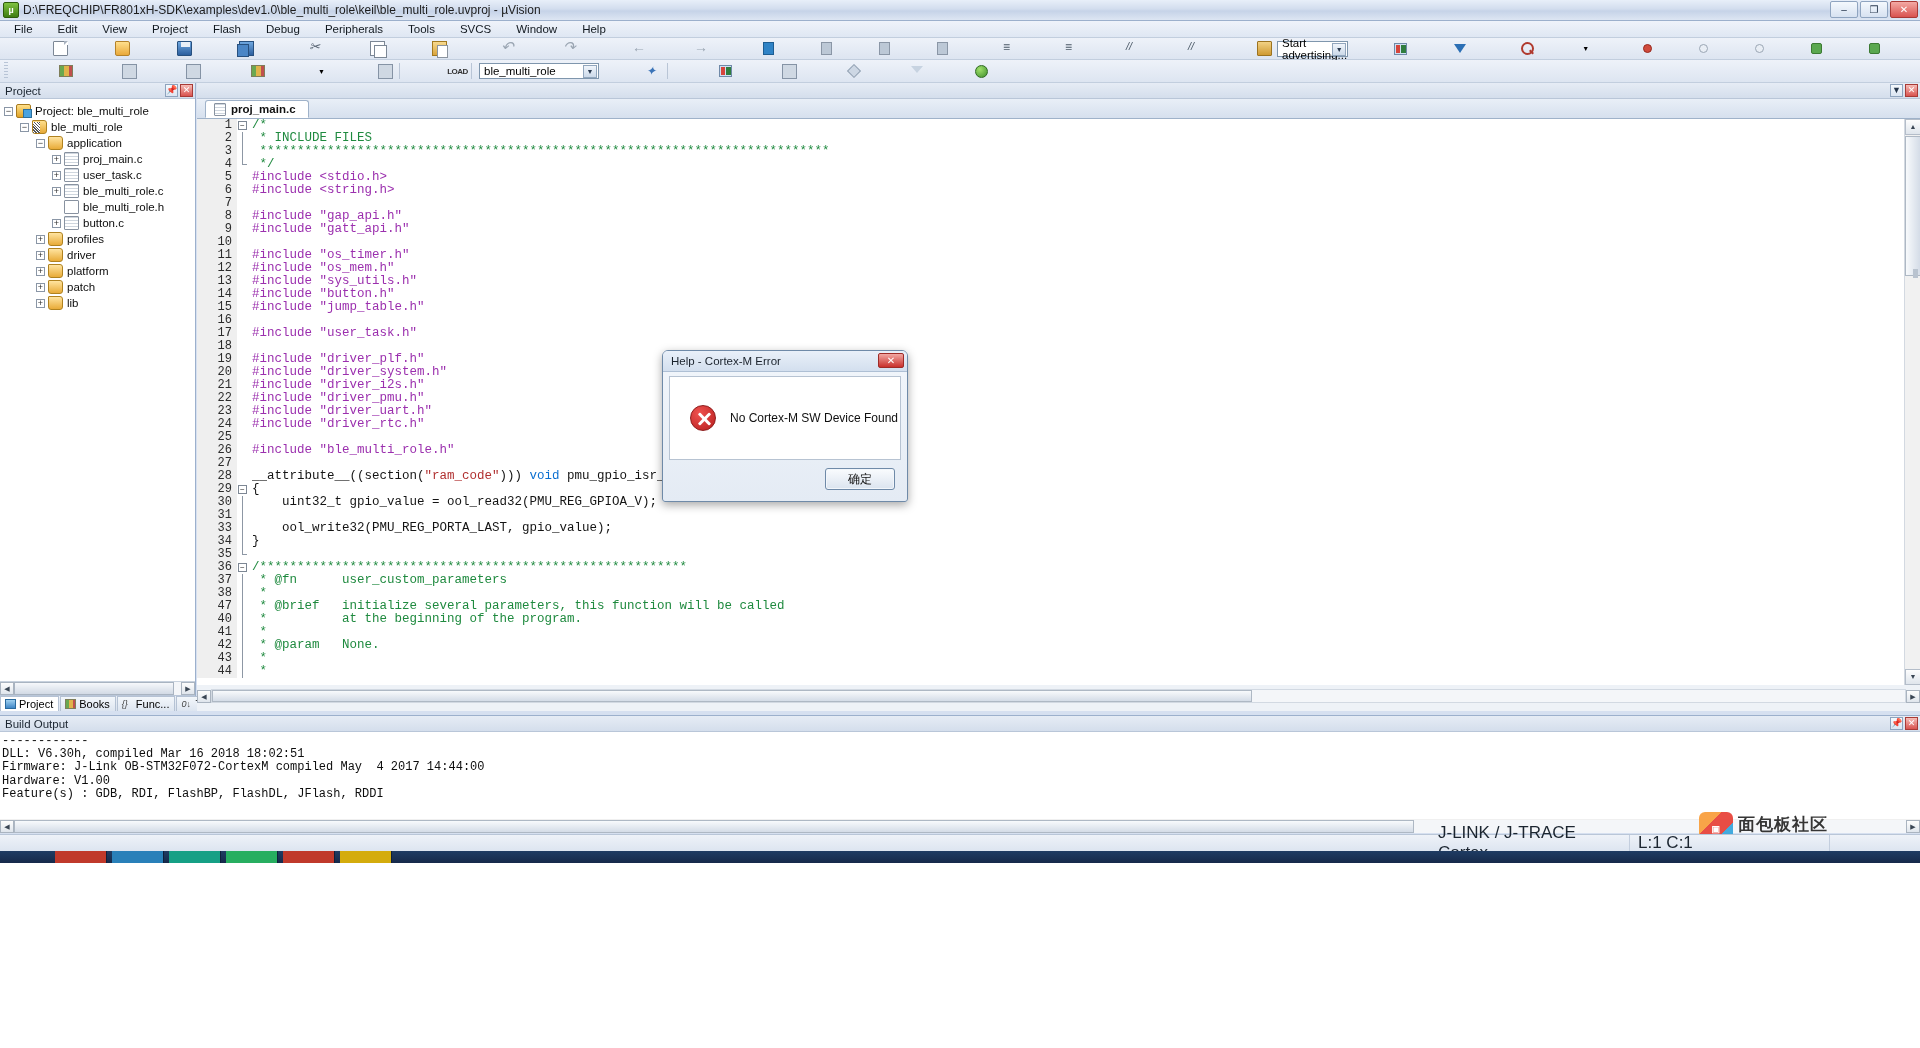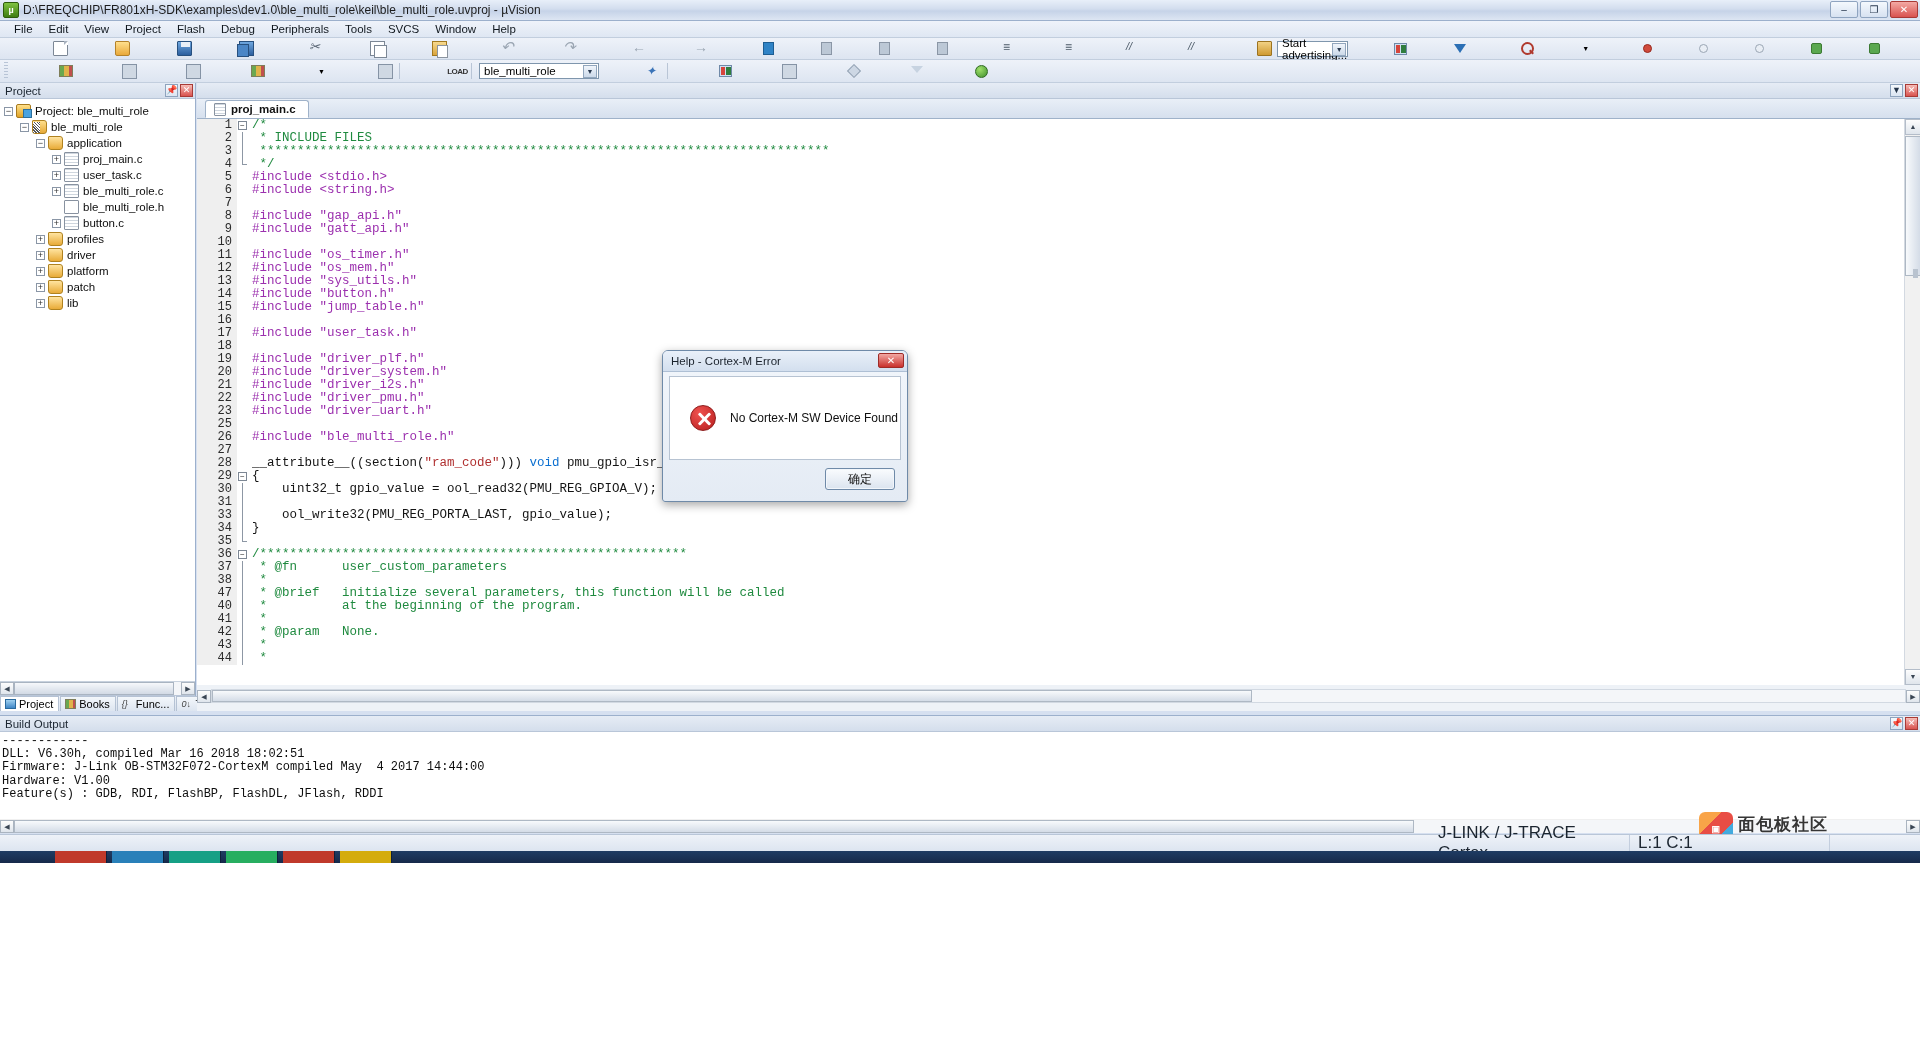--- a/index.html
+++ b/index.html
@@ -33,21 +33,21 @@
     background: linear-gradient(to bottom,#f4f8fd,#d7e2f1);
     font-size:10px; line-height:15px; text-align:center; color:#2a3a50;
   }
   .win-btn.close { background: linear-gradient(to bottom,#f3a9a4,#d9534f); border-color:#a83a36; color:#fff; }
 
   
   .menubar {
     position:absolute; left:0; top:21px; width:1920px; height:17px;
     background: linear-gradient(to bottom,#eff3fa,#dfe7f3);
     border-bottom:1px solid #c2cede;
-    display:flex; align-items:center; padding-left:6px;
+    display:flex; align-items:center; padding-left:6px;gap:9px;
   }
   .menu-item { padding:1px 8px; font-size:11.5px; color:#11181f; cursor:default; }
 
   
   .toolbar {
     position:absolute; left:0; width:1920px;
     background: linear-gradient(to bottom,#eef2f9,#dde5f1);
     border-bottom:1px solid #c2cede;
     display:flex; align-items:center; gap:1px; padding-left:4px;
   }
@@ -633,20 +633,21 @@
             <div class="crow"><div class="gutter">14</div><div class="foldcol"></div><div class="ctext"><span class="c-pre">#include </span><span class="c-pre">"button.h"</span></div></div>
             <div class="crow"><div class="gutter">15</div><div class="foldcol"></div><div class="ctext"><span class="c-pre">#include </span><span class="c-pre">"jump_table.h"</span></div></div>
             <div class="crow"><div class="gutter">16</div><div class="foldcol"></div><div class="ctext"></div></div>
             <div class="crow"><div class="gutter">17</div><div class="foldcol"></div><div class="ctext"><span class="c-pre">#include </span><span class="c-pre">"user_task.h"</span></div></div>
             <div class="crow"><div class="gutter">18</div><div class="foldcol"></div><div class="ctext"></div></div>
             <div class="crow"><div class="gutter">19</div><div class="foldcol"></div><div class="ctext"><span class="c-pre">#include </span><span class="c-pre">"driver_plf.h"</span></div></div>
             <div class="crow"><div class="gutter">20</div><div class="foldcol"></div><div class="ctext"><span class="c-pre">#include </span><span class="c-pre">"driver_system.h"</span></div></div>
             <div class="crow"><div class="gutter">21</div><div class="foldcol"></div><div class="ctext"><span class="c-pre">#include </span><span class="c-pre">"driver_i2s.h"</span></div></div>
             <div class="crow"><div class="gutter">22</div><div class="foldcol"></div><div class="ctext"><span class="c-pre">#include </span><span class="c-pre">"driver_pmu.h"</span></div></div>
             <div class="crow"><div class="gutter">23</div><div class="foldcol"></div><div class="ctext"><span class="c-pre">#include </span><span class="c-pre">"driver_uart.h"</span></div></div>
+            <div class="crow"><div class="gutter">24</div><div class="foldcol"></div><div class="ctext"><span class="c-pre">#include </span><span class="c-pre">"driver_rtc.h"</span></div></div>
             <div class="crow"><div class="gutter">25</div><div class="foldcol"></div><div class="ctext"></div></div>
             <div class="crow"><div class="gutter">26</div><div class="foldcol"></div><div class="ctext"><span class="c-pre">#include </span><span class="c-pre">"ble_multi_role.h"</span></div></div>
             <div class="crow"><div class="gutter">27</div><div class="foldcol"></div><div class="ctext"></div></div>
             <div class="crow"><div class="gutter">28</div><div class="foldcol"></div><div class="ctext"><span class="c-txt">__attribute__((section(</span><span class="c-str">"ram_code"</span><span class="c-txt">))) </span><span class="c-kw">void</span><span class="c-txt"> pmu_gpio_isr_ram(vo</span></div></div>
             <div class="crow"><div class="gutter">29</div><div class="foldcol"><div class="fold-box">−</div></div><div class="ctext"><span class="c-txt">{</span></div></div>
             <div class="crow"><div class="gutter">30</div><div class="foldcol"><div class="fold-line"></div></div><div class="ctext"><span class="c-txt">    uint32_t gpio_value = ool_read32(PMU_REG_GPIOA_V);</span></div></div>
             <div class="crow"><div class="gutter">31</div><div class="foldcol"><div class="fold-line"></div></div><div class="ctext"></div></div>
             <div class="crow"><div class="gutter">33</div><div class="foldcol"><div class="fold-line"></div></div><div class="ctext"><span class="c-txt">    ool_write32(PMU_REG_PORTA_LAST, gpio_value);</span></div></div>
             <div class="crow"><div class="gutter">34</div><div class="foldcol"><div class="fold-line"></div></div><div class="ctext"><span class="c-txt">}</span></div></div>
             <div class="crow"><div class="gutter">35</div><div class="foldcol"><div class="fold-end"></div></div><div class="ctext"></div></div>

